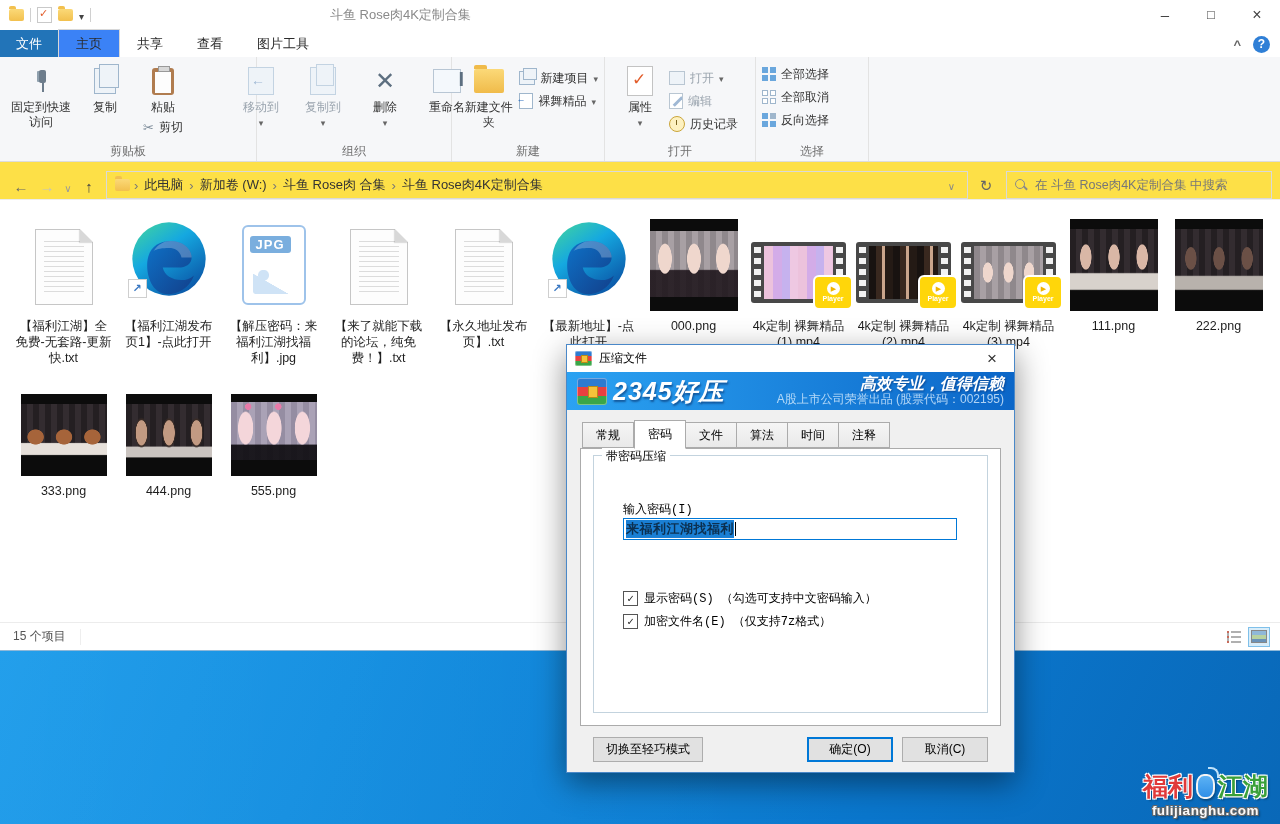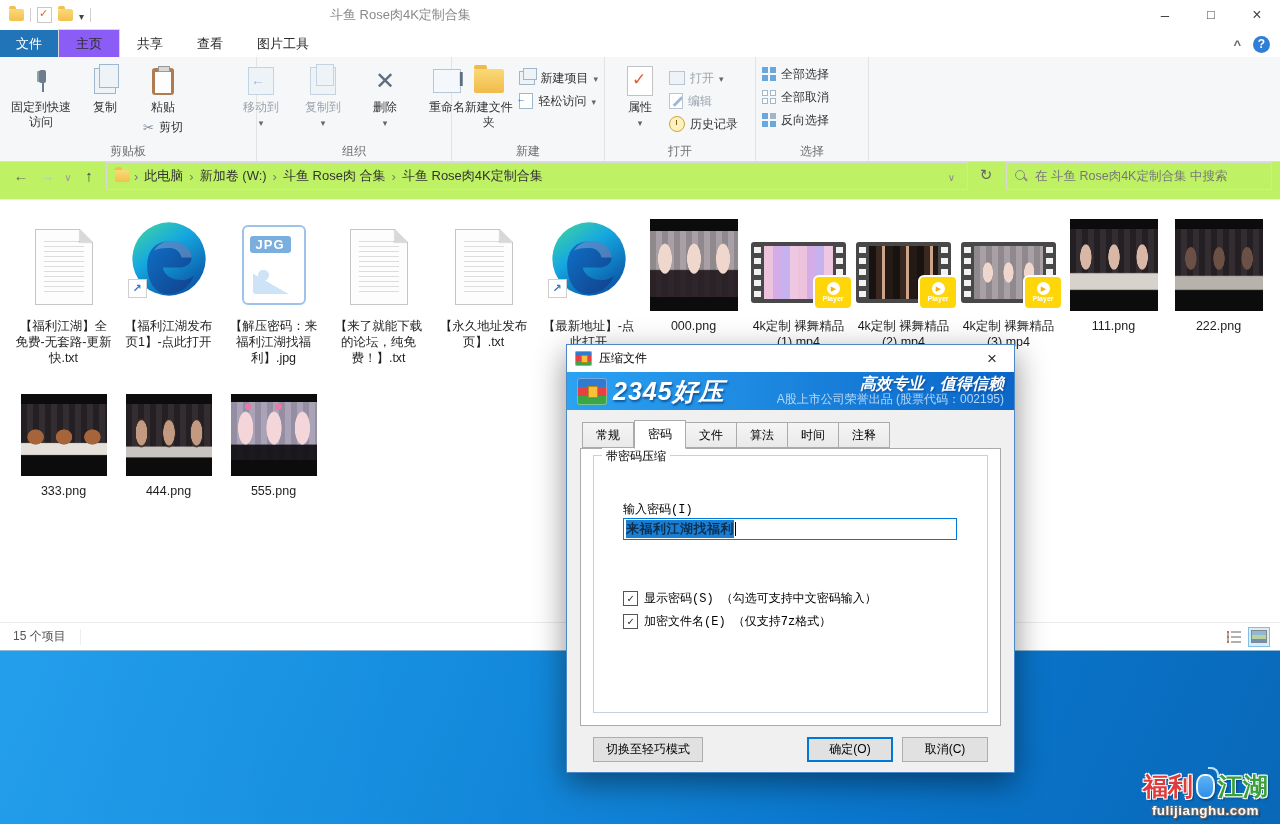--- a/index.html
+++ b/index.html
@@ -24,21 +24,21 @@
   .win-controls{position:absolute;right:0;top:0;height:29px;display:flex;}
   .win-btn{width:46px;height:29px;display:flex;align-items:center;justify-content:center;color:#444;font-size:13px;}
   .glyph-min::after{content:"–";font-size:15px;}
   .glyph-max::after{content:"□";font-size:13px;}
   .glyph-close::after{content:"×";font-size:16px;}
 
   
   .tabrow{height:28px;display:flex;align-items:flex-end;background:#fff;position:relative;}
   .file-tab{width:58px;height:27px;background:#2274b8;color:#fff;display:flex;align-items:center;justify-content:center;font-size:13px;}
   .rtab{height:27px;padding:0 17px;display:flex;align-items:center;font-size:13px;color:#2b2b2b;}
-  .rtab.active{background:#8b5cf6;border:1px solid #d8d8d8;border-bottom:none;}
+  .rtab.active{background:#3b82f6;border:1px solid #d8d8d8;border-bottom:none;}
   .tab-right{position:absolute;right:10px;bottom:4px;display:flex;align-items:center;gap:12px;}
   .chev-up::after{content:"^";color:#666;font-size:13px;font-weight:bold;}
   .help-circ{width:17px;height:17px;border-radius:50%;background:#2f7fd6;color:#fff;display:flex;align-items:center;justify-content:center;}
   .help-circ::after{content:"?";font-size:12px;font-weight:bold;}
 
   
   .ribbon{height:104px;background:#f6f7f9;border-bottom:1px solid #dcdcdc;display:flex;}
   .rgroup{position:relative;border-right:1px solid #e3e3e3;padding:5px 6px 16px;display:flex;align-items:flex-start;}
   .rgroup-label{position:absolute;bottom:1px;left:0;right:0;text-align:center;font-size:12px;color:#6f6f6f;}
   .bigbtn{display:flex;flex-direction:column;align-items:center;text-align:center;font-size:12px;color:#333;line-height:1.25;padding:2px 4px;min-width:50px;}
@@ -97,21 +97,21 @@
     linear-gradient(#9fb6cc,#9fb6cc) 0 8px/6px 6px no-repeat,
     linear-gradient(#9fb6cc,#9fb6cc) 8px 8px/6px 6px no-repeat;}
   .ic-selinv{width:14px;height:14px;background:
     linear-gradient(#6aa7dd,#6aa7dd) 0 0/6px 6px no-repeat,
     linear-gradient(#9fb6cc,#9fb6cc) 8px 0/6px 6px no-repeat,
     linear-gradient(#fff,#fff) 9px 1px/4px 4px no-repeat,
     linear-gradient(#6aa7dd,#6aa7dd) 0 8px/6px 6px no-repeat,
     linear-gradient(#6aa7dd,#6aa7dd) 8px 8px/6px 6px no-repeat;}
 
   
-  .addrrow{height:37px;display:flex;align-items:flex-start;background:#bef264;border-bottom:1px solid #ececec;padding:0 8px;}
+  .addrrow{height:37px;display:flex;align-items:flex-end;background:#fde047;border-bottom:1px solid #ececec;padding:0 8px;}
   .navbtn{width:26px;height:26px;display:flex;align-items:center;justify-content:center;font-size:15px;}
   .arr-back::after{content:"←";color:#666;}
   .arr-fwd::after{content:"→";color:#c2c2c2;}
   .arr-drop::after{content:"∨";color:#999;font-size:10px;}
   .arr-up::after{content:"↑";color:#444;}
   .breadcrumb-box{flex:1;height:26px;border:1px solid #d9d9d9;display:flex;align-items:center;margin:0 4px;padding:0 4px;font-size:13px;color:#333;}
   .bc-folder{width:15px;height:12px;background:linear-gradient(#fbd978,#f2c04e);border-radius:2px;margin:0 4px;position:relative;}
   .bc-folder::before{content:"";position:absolute;top:-3px;left:0;width:7px;height:3px;background:#f2c04e;border-radius:2px 2px 0 0;}
   .bc-seg{padding:0 6px;white-space:nowrap;}
   .bc-sep::after{content:"›";color:#777;font-size:13px;}
@@ -378,21 +378,21 @@
           <span>新建文件夹</span>
         </div>
         <div class="minicol">
           <div class="smallbtn">
             <span class="ic-nitem"></span>
             <span>新建项目</span>
             <span class="caret"></span>
           </div>
           <div class="smallbtn">
             <span class="ic-eaccess"></span>
-            <span>轻松访问</span>
+            <span>裸舞精品</span>
             <span class="caret"></span>
           </div>
         </div>
         <div class="rgroup-label">新建</div>
       </div>
 
       <div class="rgroup" style="width:138px;">
         <div class="bigbtn">
           <span class="ic">
               <span class="ic-props"></span>

